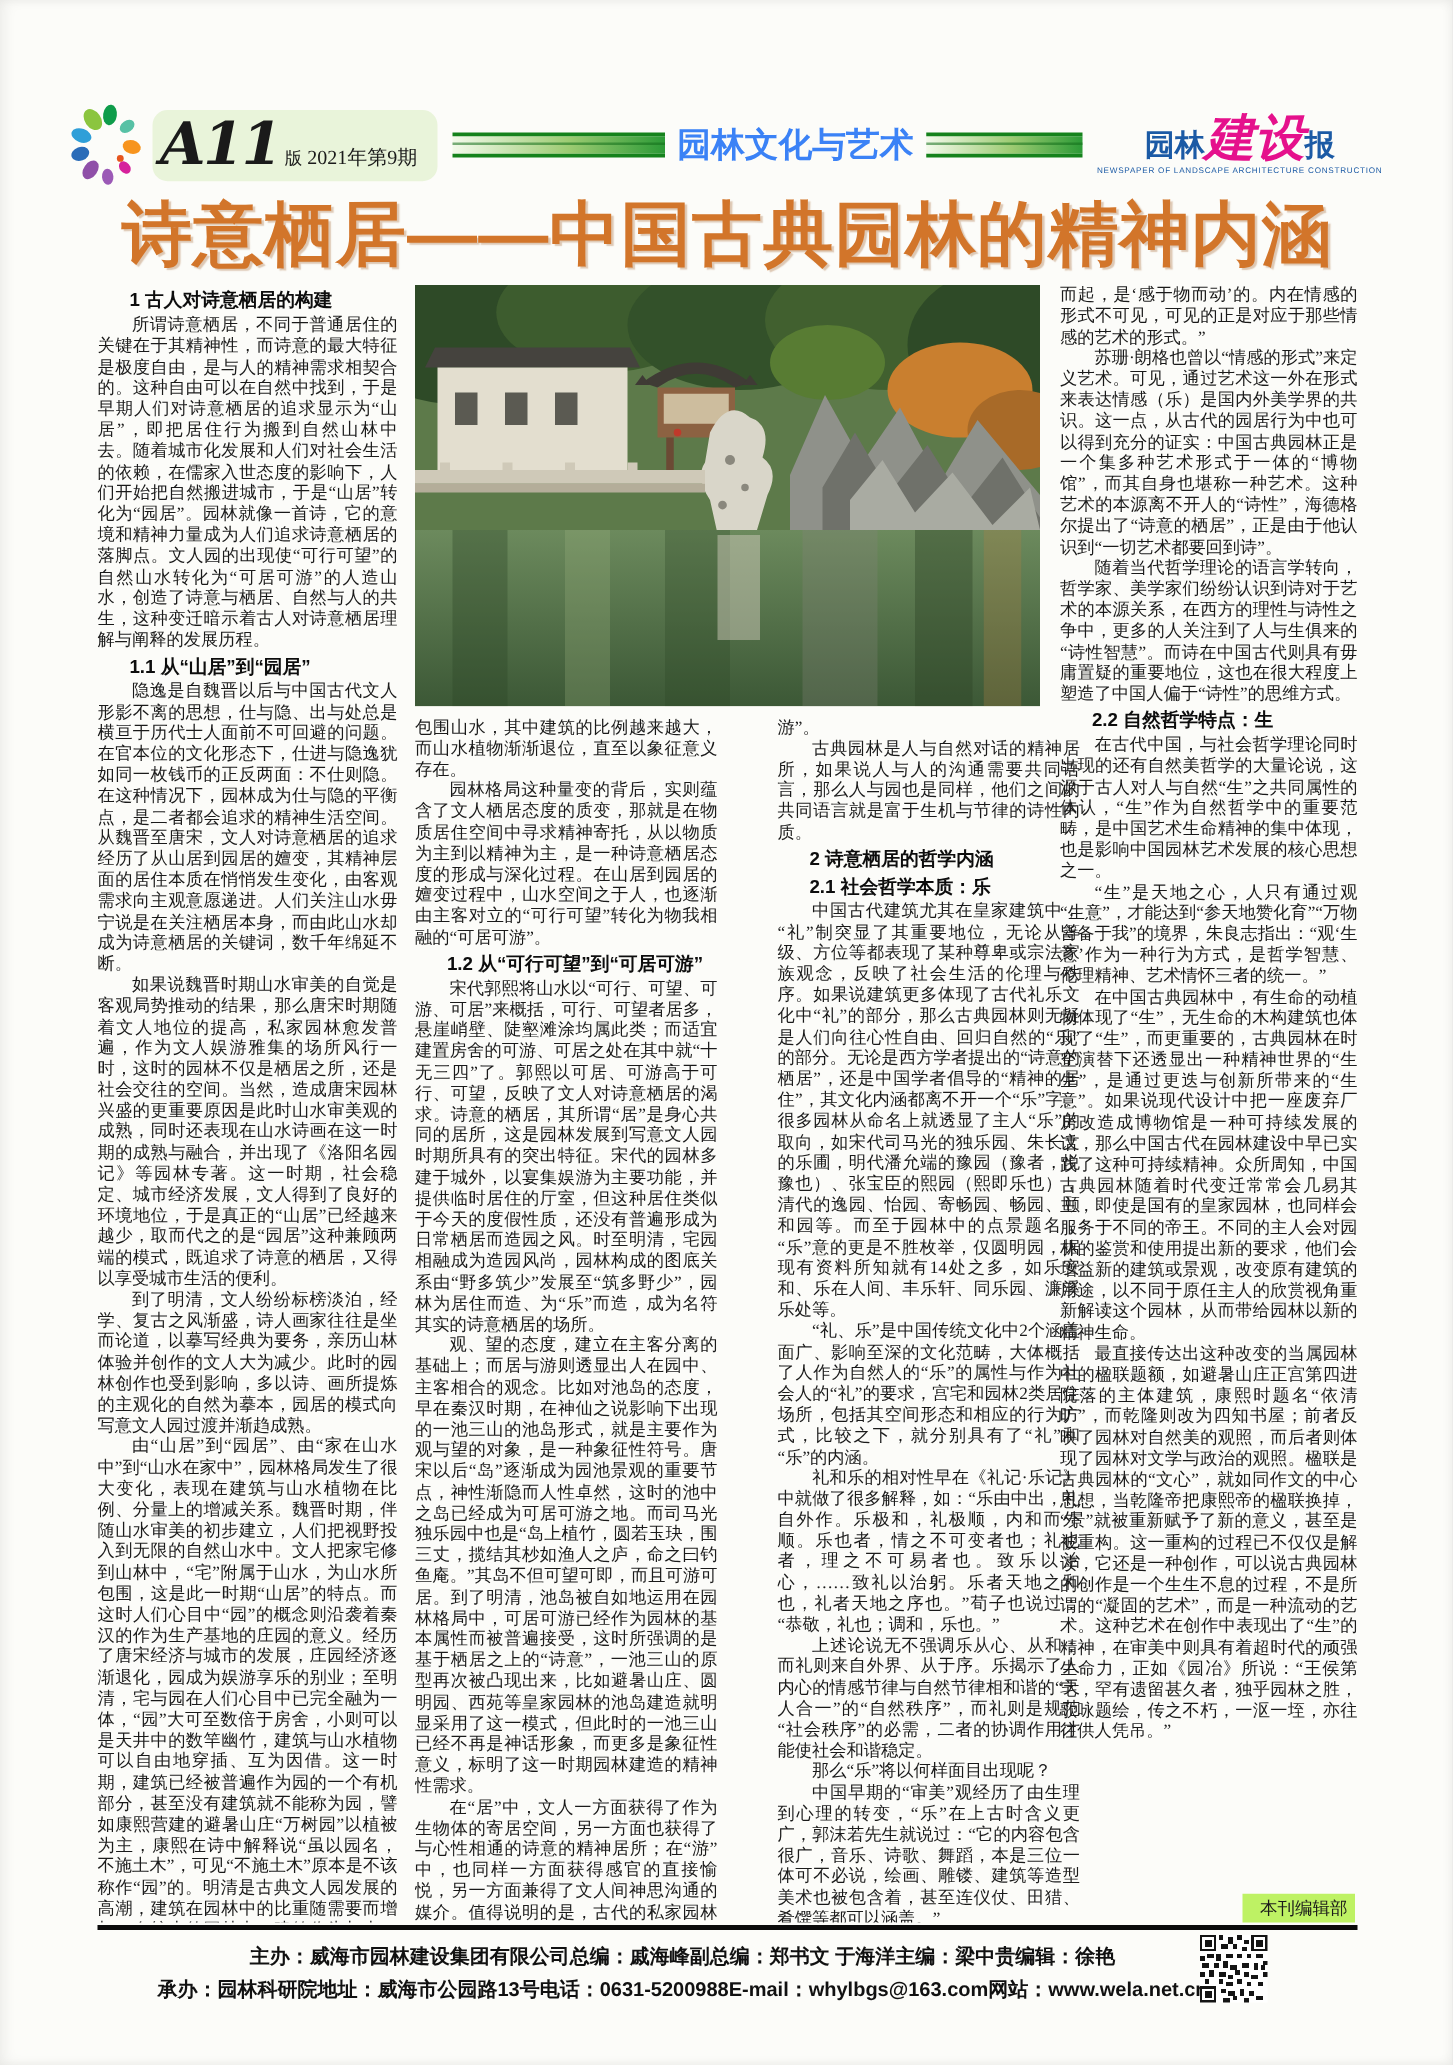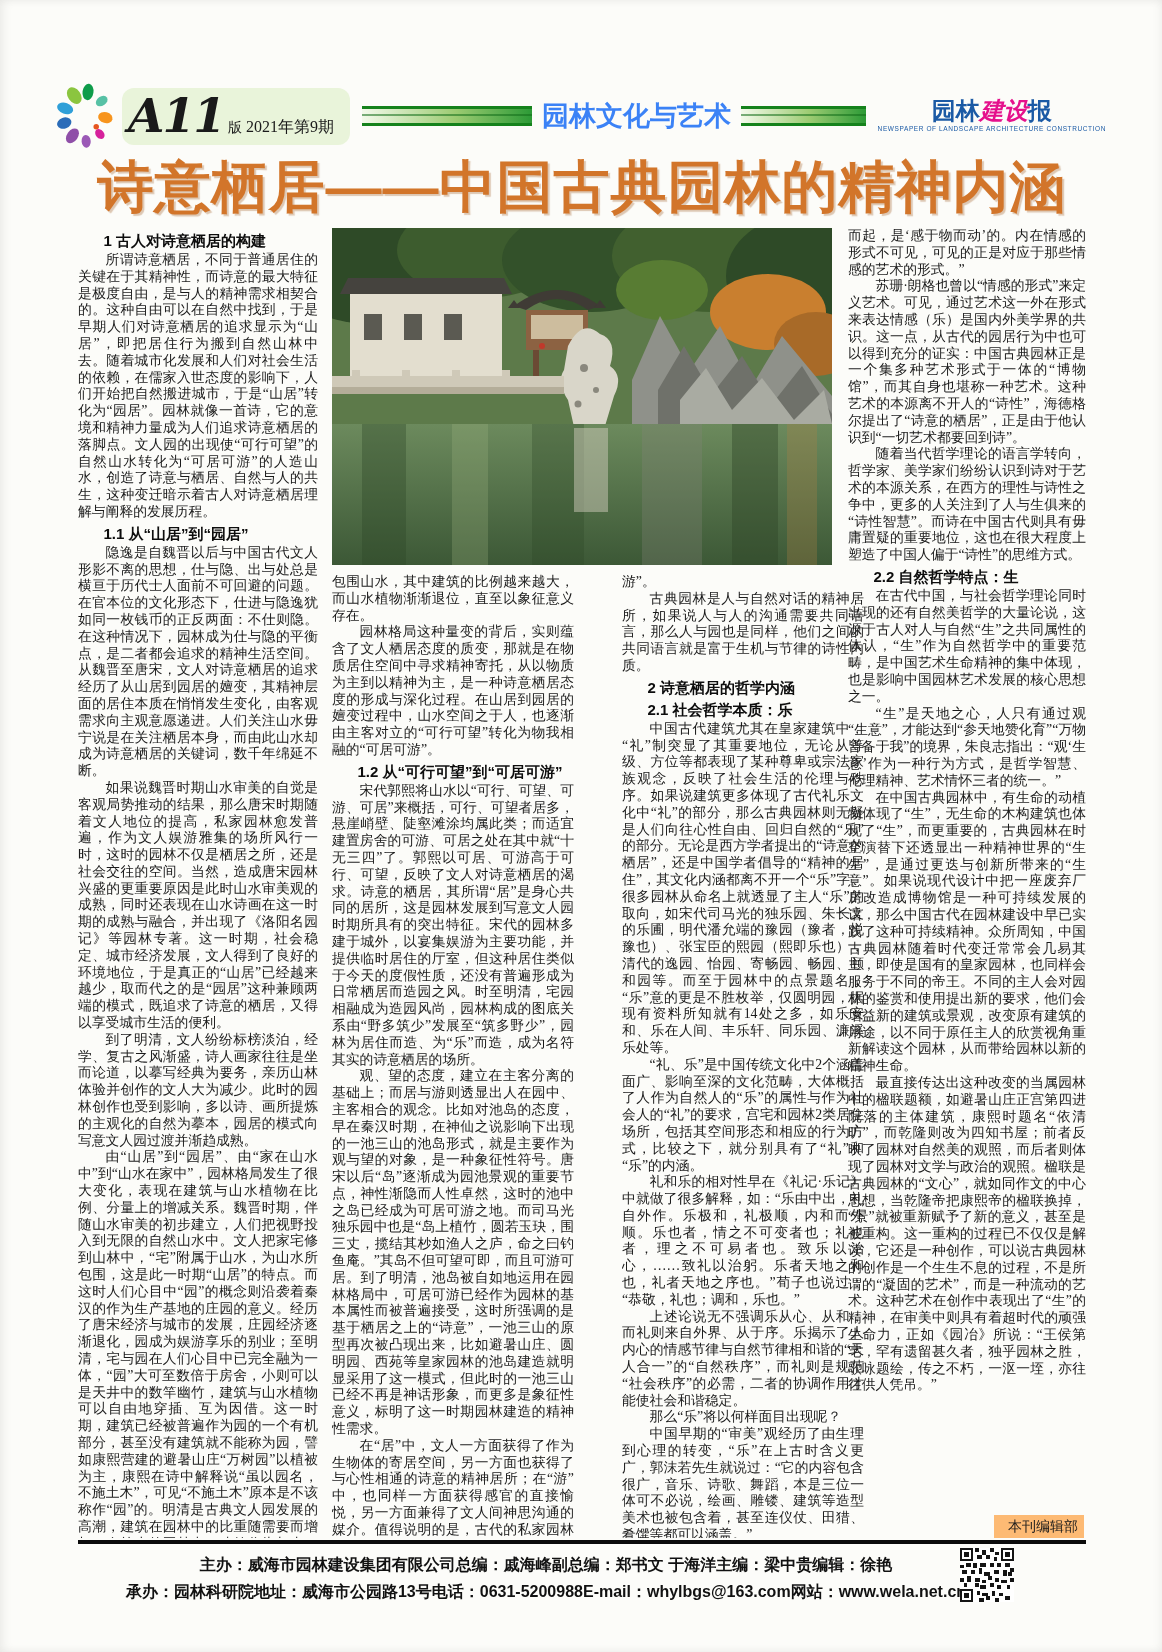--- a/index.html
+++ b/index.html
@@ -25,21 +25,21 @@
   .gbar::after { content:""; position:absolute; left:0; right:0; top:5px; height:2px;
                  background:rgba(18,110,26,.55); }
   .gbar-left { width:170px; margin-left:12px; flex:none; }
   .section-label { flex:none; font-family:"Liberation Sans","DejaVu Sans",sans-serif;
                    font-weight:bold; font-size:27px; color:#3b82f6; margin:0 10px;
                    white-space:nowrap; }
   .gbar-right { flex:1; margin-right:12px; }
   .paper-name { flex:none; text-align:center; line-height:1; }
   .pn-cn { white-space:nowrap; }
   .pn-blue { color:#1b5aa5; font-family:"Liberation Sans",sans-serif; font-weight:bold; font-size:24px; }
-  .pn-pink { color:#e5118c; font-family:"DejaVu Serif",serif; font-weight:bold; font-style:italic; font-size:24px; }
+  .pn-pink { color:#e5118c; font-family:"DejaVu Serif",serif; font-weight:bold; font-style:italic; font-size:40px; }
   .pn-sub { margin-top:3px; font-family:"Liberation Sans",sans-serif; font-size:6.5px;
             letter-spacing:.6px; color:#1b5aa5; }
   
   .headline { position:absolute; left:78px; width:1008px; top:150px; margin:0;
               text-align:center; white-space:nowrap;
               font-family:"Liberation Sans","DejaVu Sans",sans-serif; font-weight:900;
               font-size:56px; letter-spacing:1px; color:#d2752a;
               text-shadow:2px 2px 1px rgba(150,75,15,.3); }
   
   .columns { position:absolute; left:78px; top:228px; width:1008px; height:1310px;
@@ -53,21 +53,21 @@
   .col-2 { width:242px; height:100%; margin-right:16px; flex:none; }
   .col-3 { width:242px; height:100%; flex:none; }
   .col4-wrap { width:238px; margin-left:16px; flex:none; position:relative; height:100%; }
   .col-4 { width:238px; height:100%; }
   .para { margin:0; text-align:justify; text-indent:2em;
           font-size:13.8px; line-height:16.8px; }
   .para.noindent { text-indent:0; }
   .sec-heading { margin:3px 0 2px; padding-left:1.7em;
                  font-family:"Liberation Sans","DejaVu Sans",sans-serif;
                  font-weight:bold; font-size:15px; line-height:19px; color:#0d0d0d; }
-  .byline { position:absolute; right:2px; bottom:0; background:#fdba74;
+  .byline { position:absolute; right:2px; bottom:0; background:#bef264;
             padding:3px 6px 2px 14px; font-size:14px; }
   
   .footer { position:absolute; left:78px; width:1008px; top:1540px; }
   .footer-rule { height:4px; background:#0b0b0b; }
   .footer-body { position:relative; padding-top:11px; }
   .footer-row { margin-left:78px; width:780px; display:flex;
                 justify-content:center;
                 font-family:"Liberation Sans","DejaVu Sans",sans-serif;
                 font-weight:bold; font-size:16px; color:#111; }
   .footer-row + .footer-row { margin-top:6px; }

